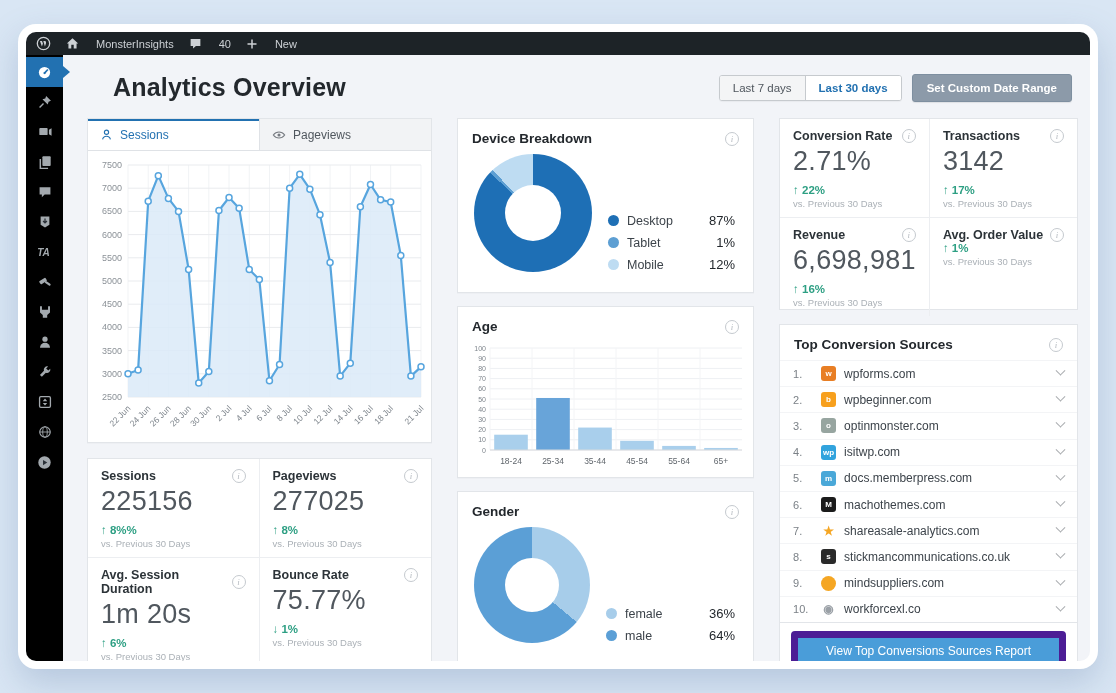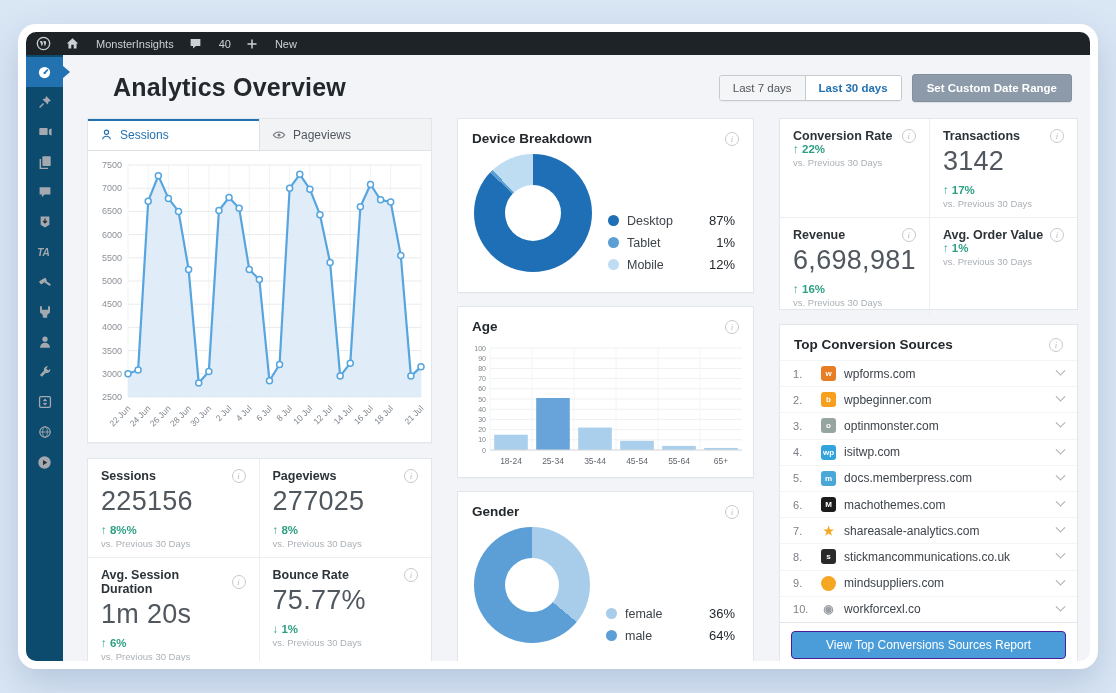--- a/index.html
+++ b/index.html
@@ -11,21 +11,21 @@
   .screen { width:100%; height:100%; border-radius:10px; overflow:hidden; display:flex; flex-direction:column; background:#f2f4f8; }
 
   
   .adminbar { height:23px; background:#1d2327; display:flex; align-items:center; padding:0 10px; gap:15px;
               color:#cdd1d5; font-size:11px; flex:0 0 auto; }
   .ab-item { display:flex; align-items:center; gap:17px; cursor:pointer; }
   .ab-item svg { display:block; }
 
   
   .bodyrow { flex:1; display:flex; min-height:0; }
-  .wp-sidebar { width:37px; background:#0c4a6e; display:flex; flex-direction:column; align-items:center; padding-top:2px; z-index:3; }
+  .wp-sidebar { width:37px; background:#000000; display:flex; flex-direction:column; align-items:center; padding-top:2px; z-index:3; }
   .side-item { width:37px; height:30px; display:flex; align-items:center; justify-content:center; color:#a3a9ae; position:relative; cursor:pointer; }
   .side-item.active { background:#2271b1; color:#fff; }
   .side-item.active::after { content:''; position:absolute; left:37px; top:50%; transform:translateY(-50%);
                              border:6px solid transparent; border-left:7px solid #2271b1; }
   .side-item svg { display:block; }
 
   main { flex:1; padding:12px 12px 10px 14px; min-width:0; display:flex; flex-direction:column; }
   .page-header { display:flex; justify-content:space-between; align-items:center; padding:6px 6px 16px 10px; }
   h1 { font-size:25px; font-weight:bold; color:#23282d; letter-spacing:.2px;margin-left:26px; }
   .controls { display:flex; gap:10px; align-items:center; }
@@ -86,21 +86,21 @@
   .sources { height:339px; display:flex; flex-direction:column; }
   .src-list { list-style:none; flex:1; margin-top:4px; }
   .src-row { height:26.2px; display:flex; align-items:center; gap:8px; padding:0 13px; font-size:12px;
              color:#3c434a; border-top:1px solid #f3f4f6; cursor:pointer; }
   .src-num { width:20px; color:#7b8187; font-size:11px; flex:0 0 auto; }
   .fav { width:15px; height:15px; border-radius:3px; display:flex; align-items:center; justify-content:center;
          font-size:8px; font-weight:bold; color:#fff; flex:0 0 auto; }
   .chev { margin-left:auto; width:7px; height:7px; border-right:1.6px solid #a7aaad; border-bottom:1.6px solid #a7aaad;
           transform:rotate(45deg) translate(-2px,-2px); flex:0 0 auto; }
   .src-footer { border-top:1px solid #e2e5e9; padding:8px 11px; }
-  .report-btn { display:block; width:100%; background:#4a9dd9; border:1px solid #4c1d95; border-radius:4px;
+  .report-btn { display:block; width:100%; background:#4a9dd9; border:7px solid #4c1d95; border-radius:4px;
                 color:#fff; font-size:12px; padding:6px 0; cursor:pointer; font-family:inherit; }
 
   text { font-family:"Liberation Sans", sans-serif; }
 </style>
 </head>
 <body>
 
 <div class="window">
   <div class="screen">
 
@@ -479,20 +479,21 @@
             </div>
           </section>
 
           <section class="col col3">
             <div class="kpi-grid" id="kpi-right">
                 <div class="kpi">
                   <div class="kpi-top">
                     <span class="kpi-label">Conversion Rate</span>
                     <span class="info"></span>
                   </div>
+                  <div class="kpi-value">2.71%</div>
                   <div class="kpi-change"><span>↑ </span><span>22%</span></div>
                   <div class="kpi-note">vs. Previous 30 Days</div>
                 </div>
                 <div class="kpi">
                   <div class="kpi-top">
                     <span class="kpi-label">Transactions</span>
                     <span class="info"></span>
                   </div>
                   <div class="kpi-value">3142</div>
                   <div class="kpi-change"><span>↑ </span><span>17%</span></div>

